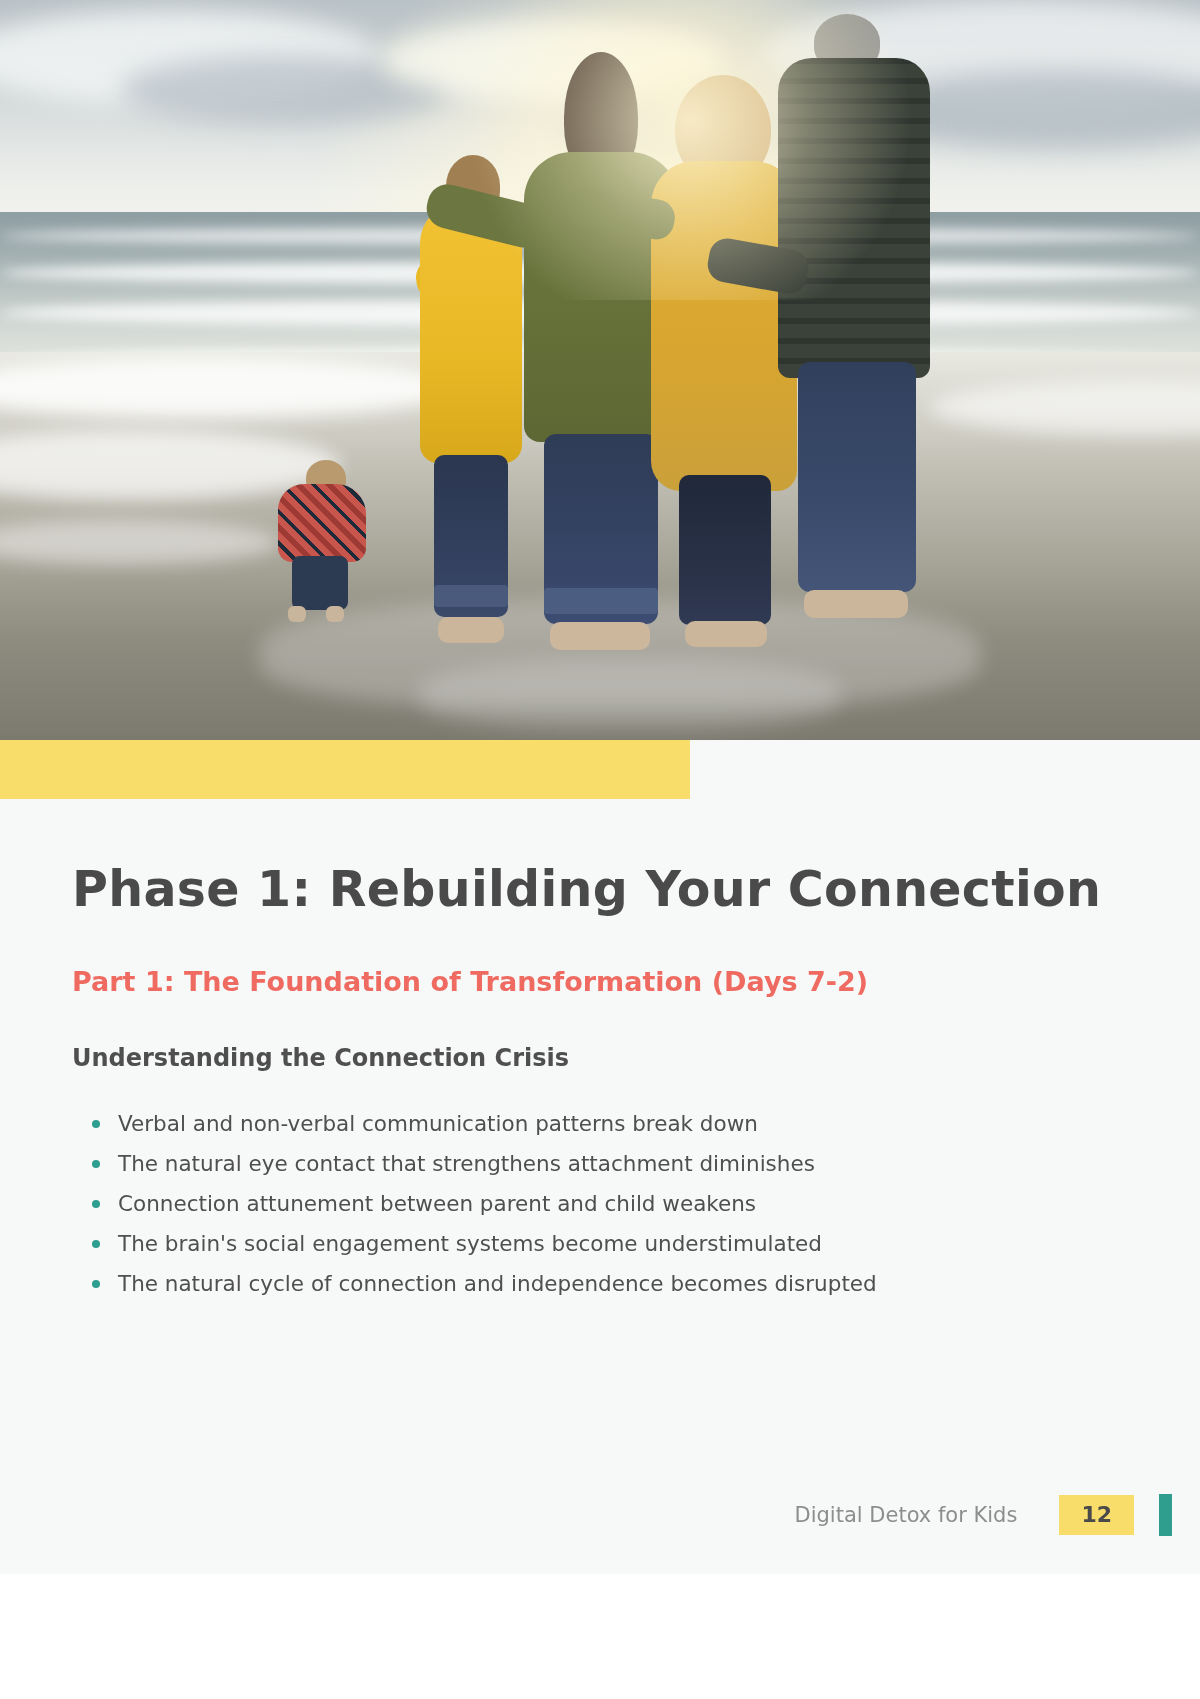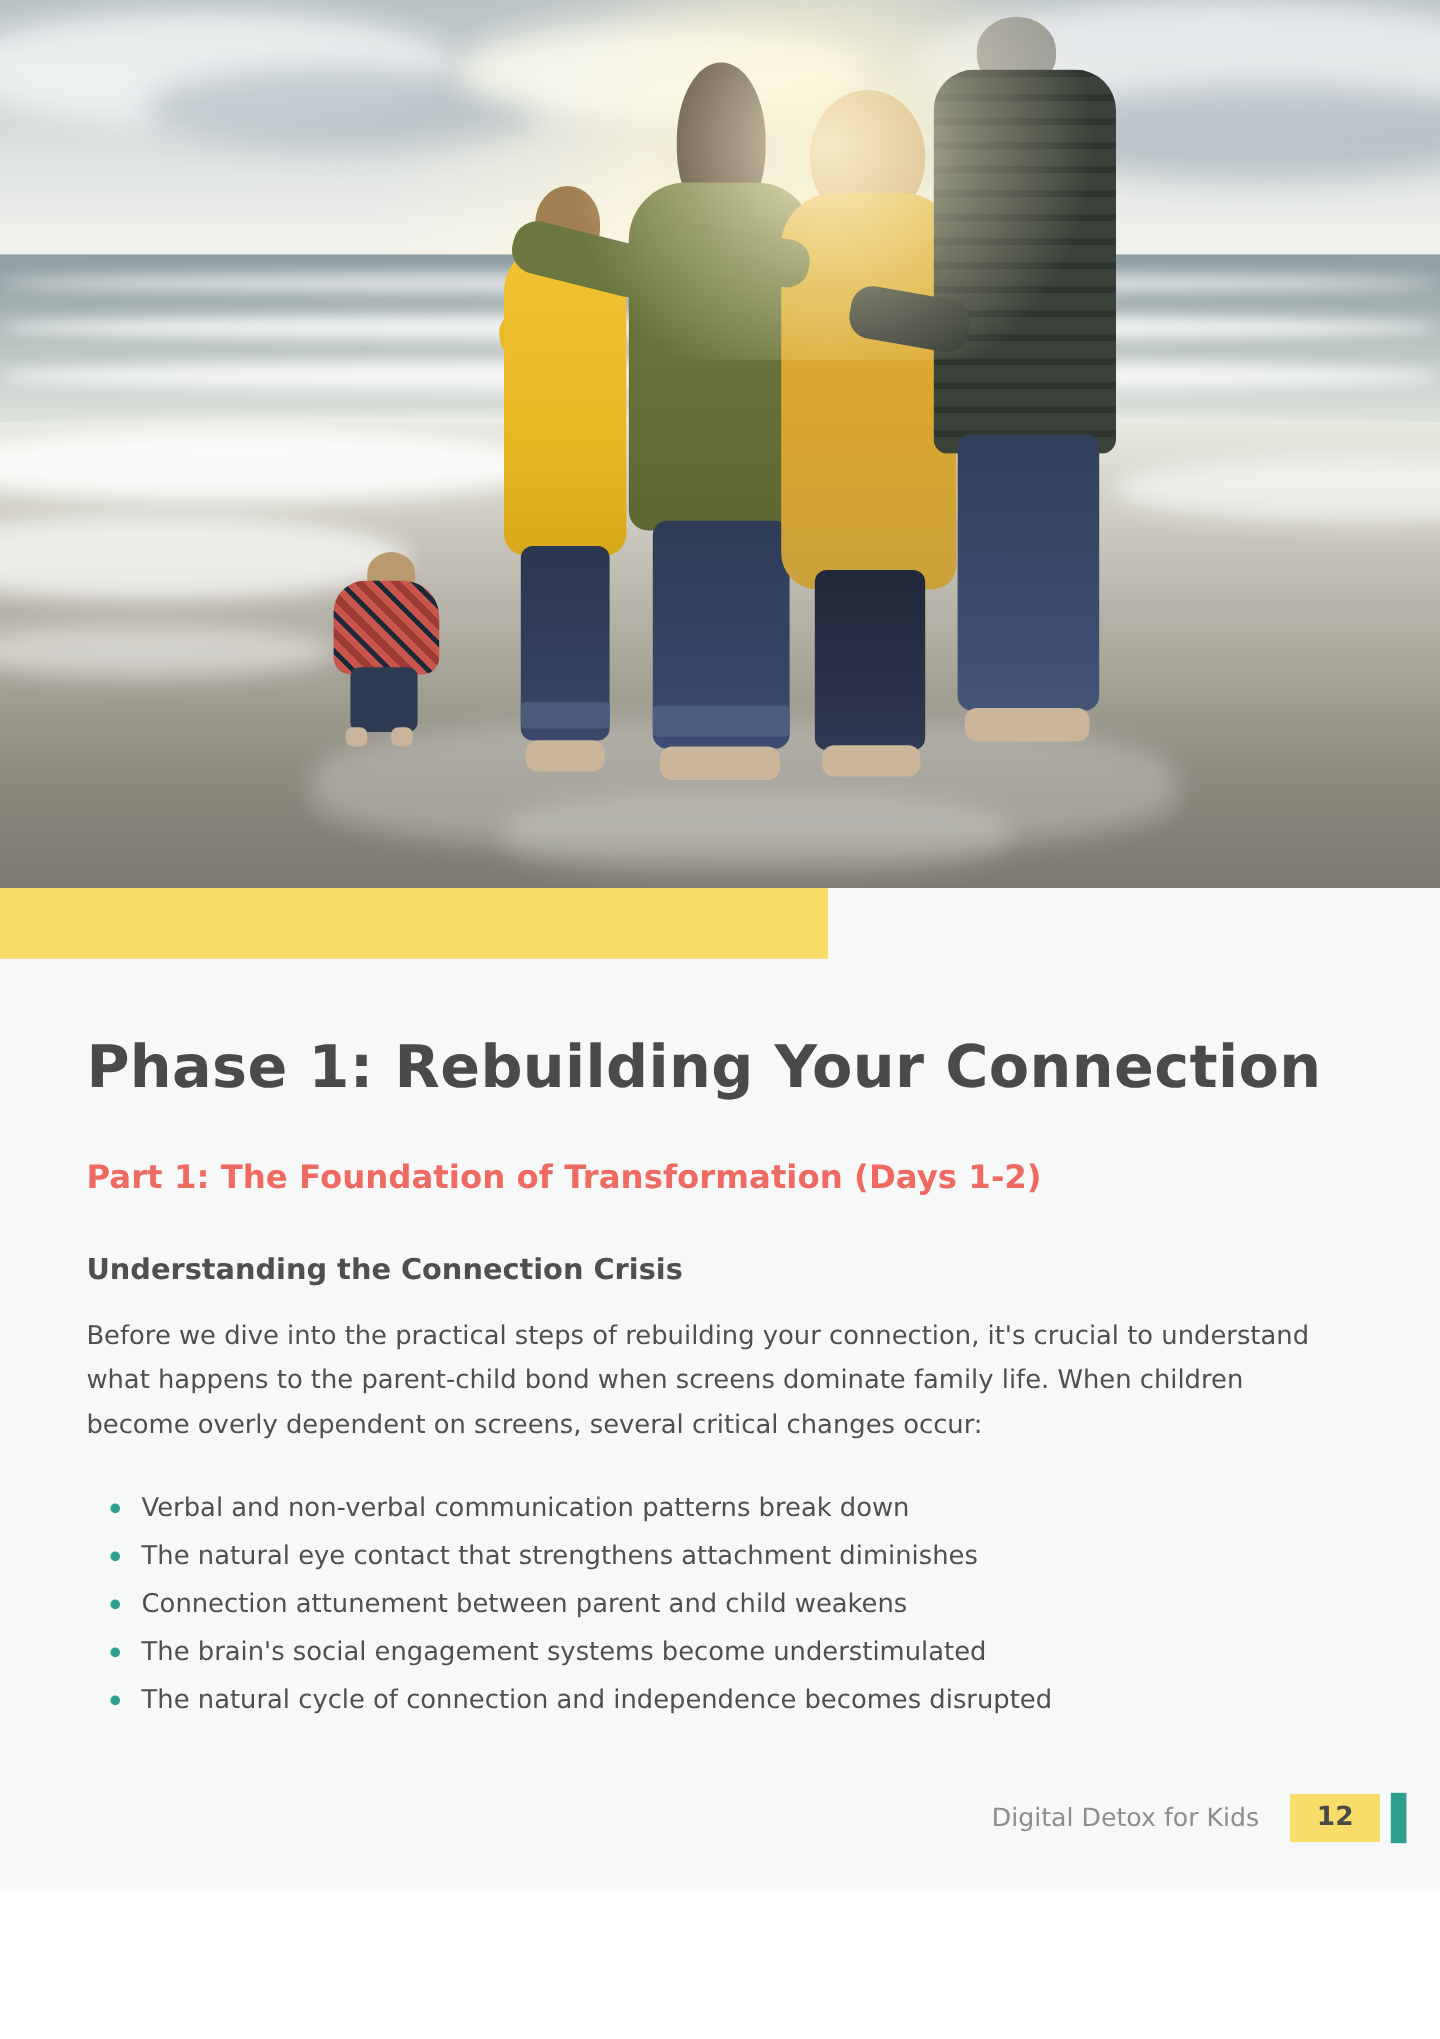--- a/index.html
+++ b/index.html
@@ -225,21 +225,21 @@
     background: #2f9e8f;
   }
 
   
   .footer {
     position: absolute;
     right: 0;
     bottom: 38px;
     display: flex;
     align-items: center;
-    gap: 0;
+    gap: 16px;
   }
   .footer-title {
     font-size: 21px;
     color: #8d8d8d;
     padding-right: 26px;
   }
   .page-number-box {
     background: #f9dd6b;
     color: #4a4a4a;
     font-size: 22px;
@@ -325,23 +325,22 @@
       <div class="feet"></div>
     </div>
 
     <div class="sunglow"></div>
   </div>
 
   <div class="yellow-bar"></div>
 
   <div class="content">
     <h1 class="title">Phase 1: Rebuilding Your Connection</h1>
-    <h2 class="subtitle">Part 1: The Foundation of Transformation (Days 1-2)</h2>
+    <h2 class="subtitle">Part 1: The Foundation of Transformation (Days 7-2)</h2>
     <h3 class="section">Understanding the Connection Crisis</h3>
-    <p class="body">Before we dive into the practical steps of rebuilding your connection, it's crucial to understand what happens to the parent-child bond when screens dominate family life. When children become overly dependent on screens, several critical changes occur:</p>
     <ul class="bullets">
       <li>Verbal and non-verbal communication patterns break down</li>
       <li>The natural eye contact that strengthens attachment diminishes</li>
       <li>Connection attunement between parent and child weakens</li>
       <li>The brain's social engagement systems become understimulated</li>
       <li>The natural cycle of connection and independence becomes disrupted</li>
     </ul>
   </div>
 
   <div class="footer">

